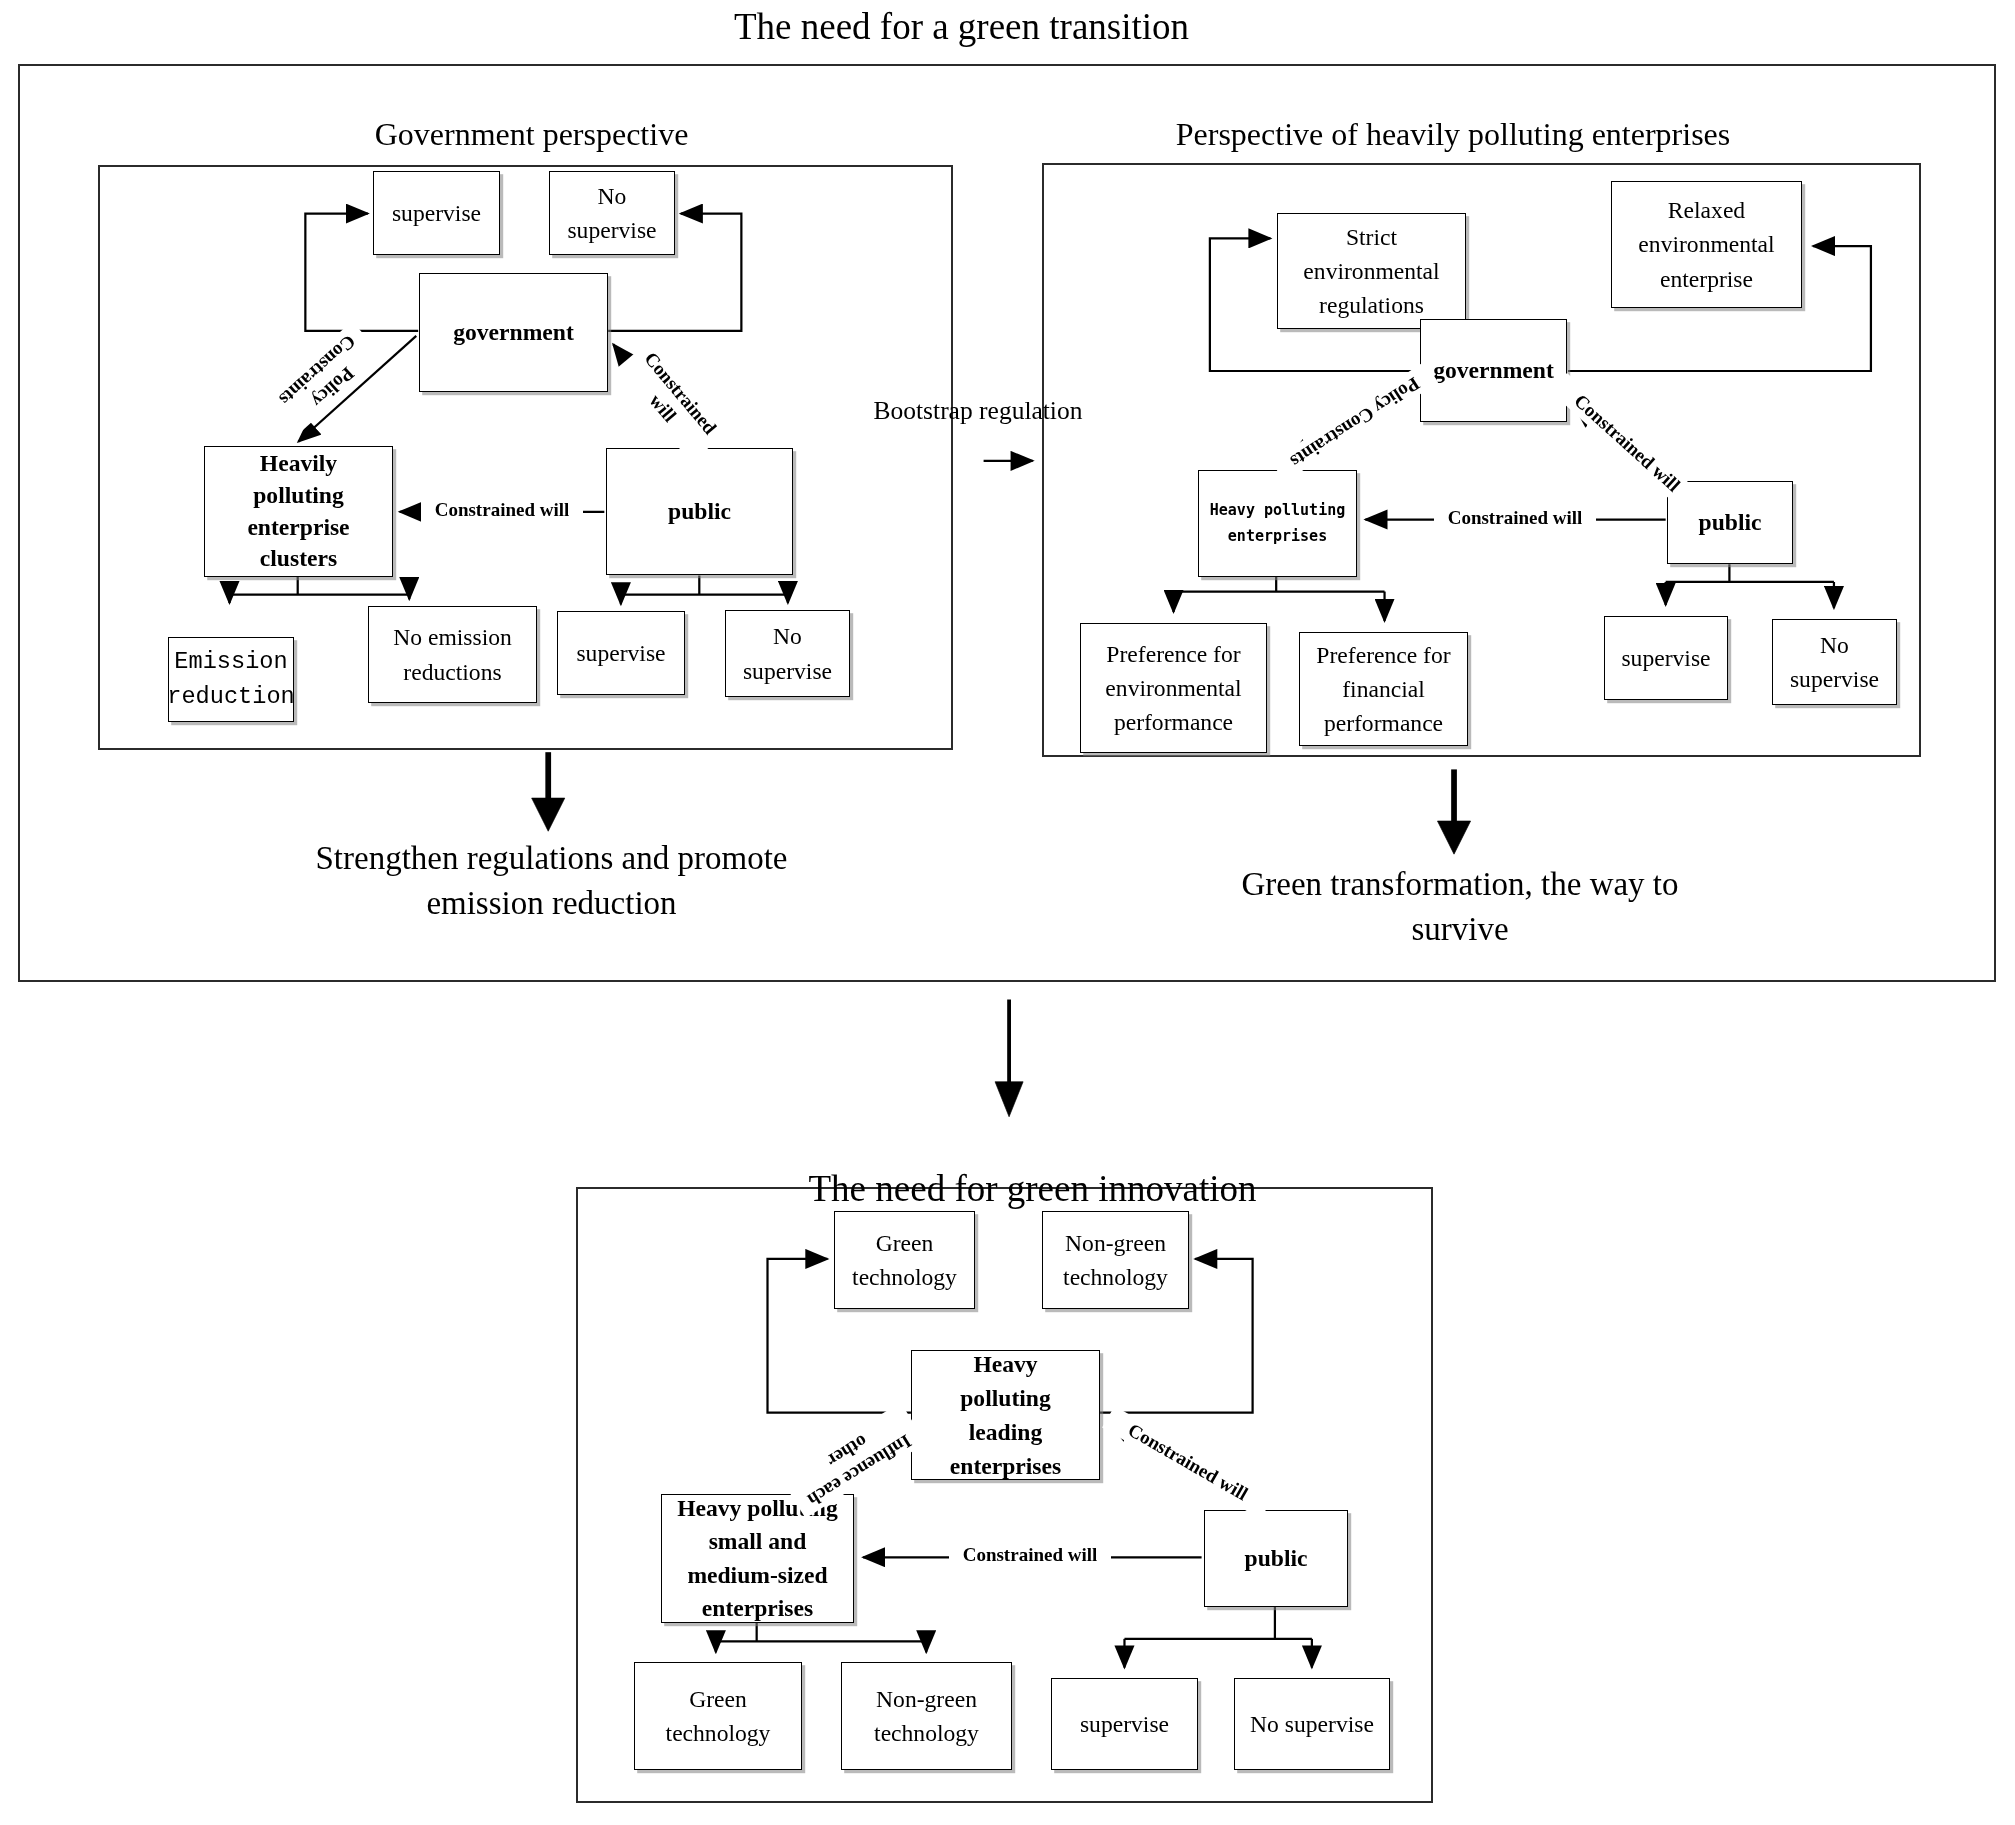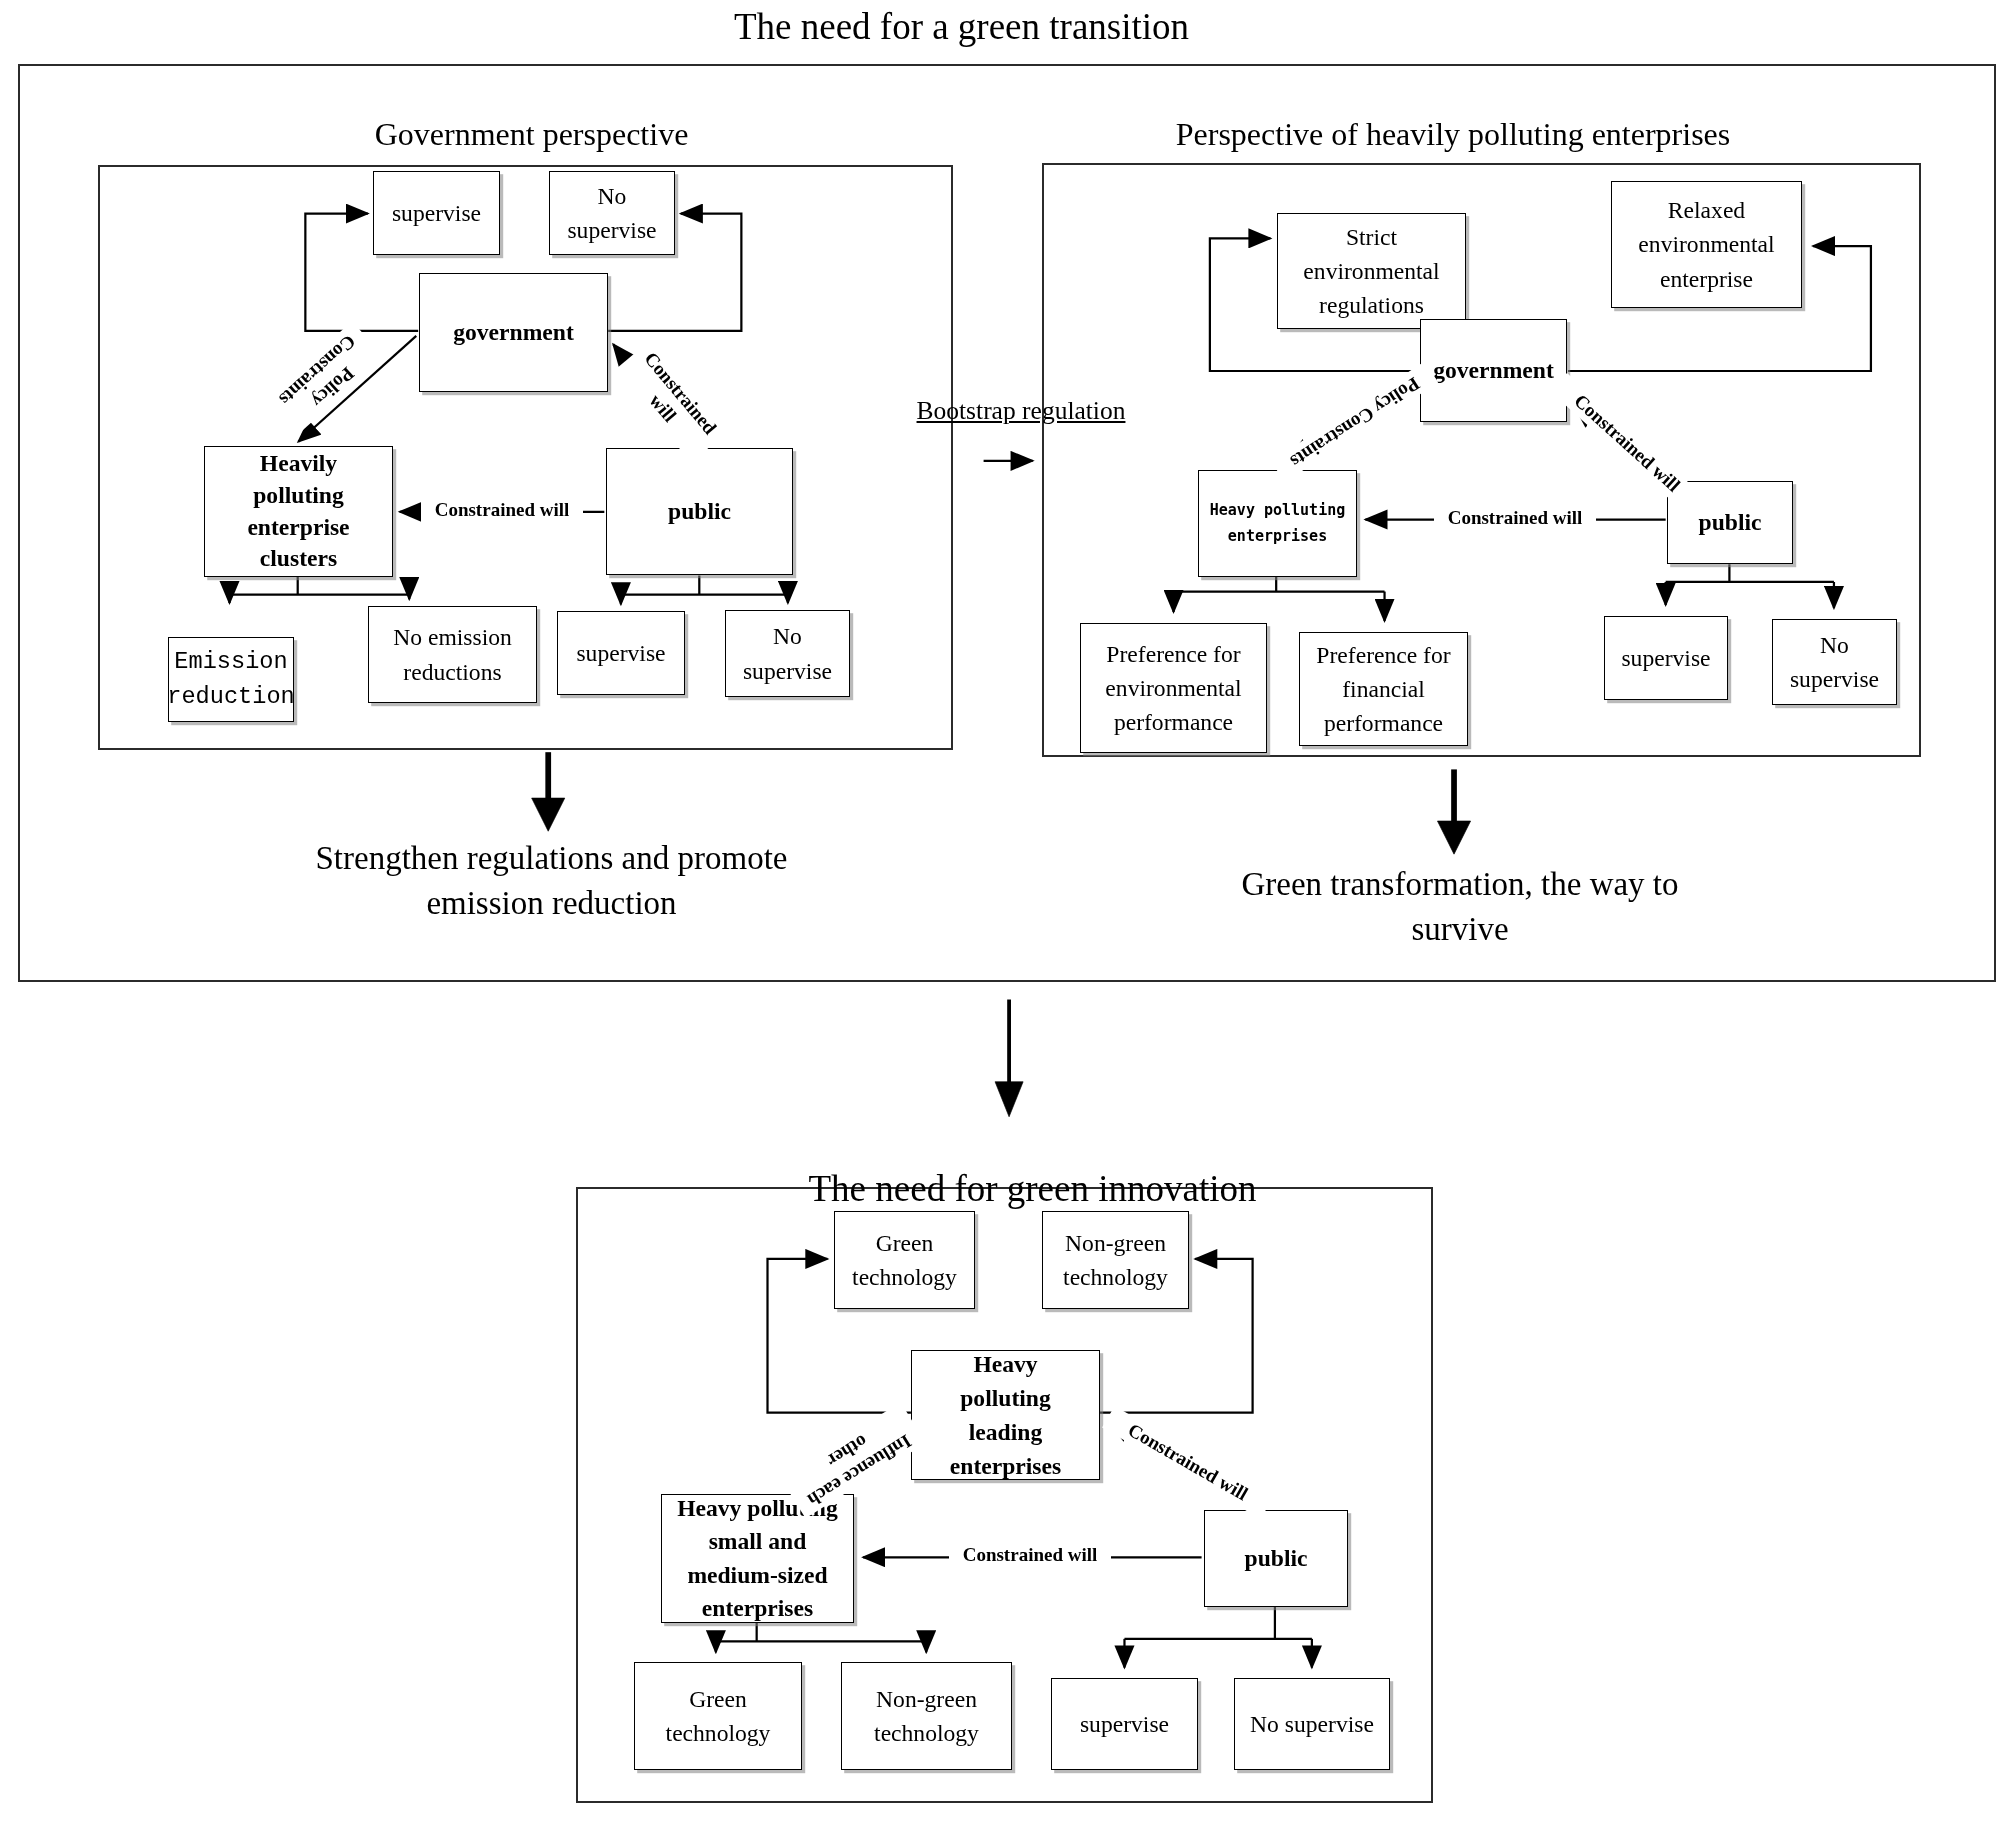--- a/index.html
+++ b/index.html
@@ -91,21 +91,21 @@
       <line x1="2281" y1="1207" x2="2281" y2="1290" stroke-width="9"></line>
       <polygon points="2255,1288 2307,1288 2281,1340"></polygon>
       <line x1="1583" y1="1568" x2="1583" y2="1700" stroke-width="6"></line>
       <polygon points="1561,1697 1605,1697 1583,1752"></polygon>
     </g>
   </svg>
 
   <div class="toptext title" style="left:0;top:5.1px;width:1859px;padding-left:32px;">The need for a green transition</div>
   <div class="toptext ptitle" style="left:1109px;top:116px;width:688px;">Perspective of heavily polluting enterprises</div>
   <div class="toptext ptitle" style="left:270px;top:116px;width:523px;">Government perspective</div>
-  <div class="toptext plain" style="left:903px;top:396px;width:236px;text-decoration:underline;">Bootstrap regulation</div>
+  <div class="toptext plain" style="left:860px;top:396px;width:236px;">Bootstrap regulation</div>
   <div class="toptext caption" style="left:268px;top:836px;width:567px;">Strengthen regulations and promote emission reduction</div>
   <div class="toptext caption" style="left:1205px;top:862px;width:510px;">Green transformation, the way to survive</div>
   <div class="toptext title" style="left:650px;top:1127px;width:765px;margin-top:40px;">The need for green innovation</div>
 
   <div class="box" style="left:373px;top:171px;width:127px;height:84px;">supervise</div>
   <div class="box" style="left:549px;top:171px;width:126px;height:84px;">No supervise</div>
   <div class="box bold" style="left:419px;top:273px;width:189px;height:119px;">government</div>
   <div class="box bold" style="left:204px;top:446px;width:189px;height:131px;padding:0 33px;line-height:1.35;">Heavily polluting enterprise clusters</div>
   <div class="box bold" style="left:606px;top:448px;width:187px;height:127px;">public</div>
   <div class="box" style="left:168px;top:637px;width:126px;height:85px;font-family:Liberation Mono, monospace;">Emission reduction</div>

